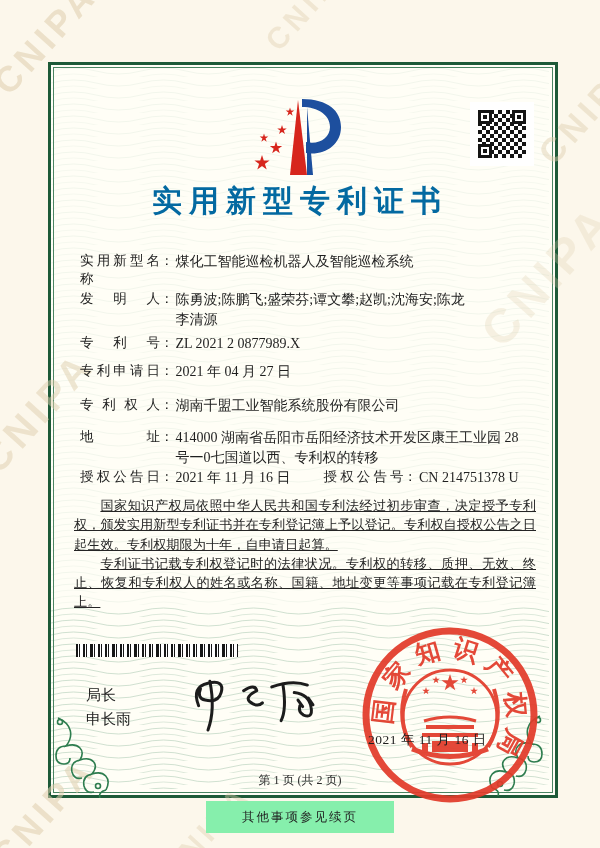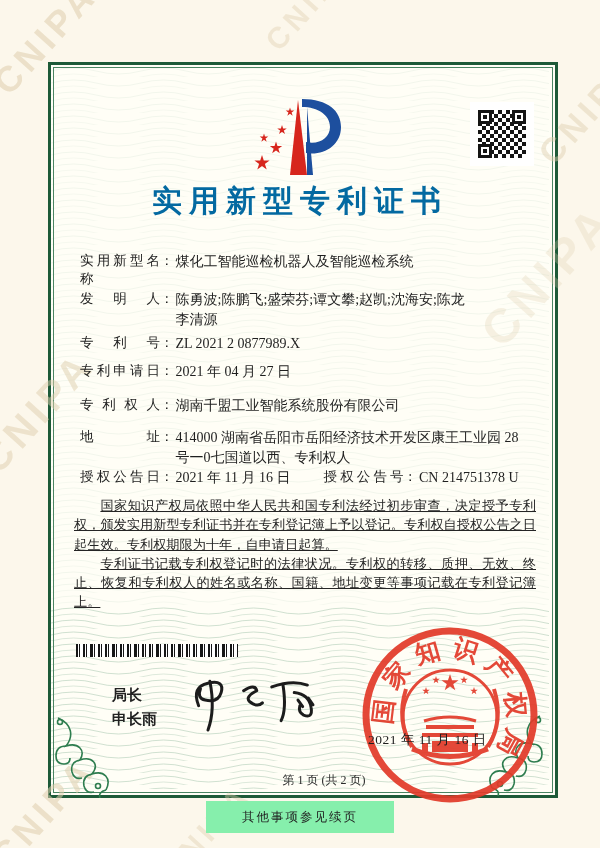--- a/index.html
+++ b/index.html
@@ -47,28 +47,28 @@
   .legal{left:74px;top:496px;width:462px;font-size:13.2px;line-height:19.3px;
          text-align:justify;color:#252525;text-decoration:underline;}
   .legal p{margin:0;text-indent:2em;}
 
   .barcode{left:76px;top:644px;width:162px;height:13px;
     background:repeating-linear-gradient(90deg,#161616 0 2px,#fff 2px 3px,#161616 3px 4px,
       #fff 4px 7px,#161616 7px 9px,#fff 9px 10px,#161616 10px 11px,#fff 11px 14px,
       #161616 14px 17px,#fff 17px 18px,#161616 18px 19px,#fff 19px 22px);}
 
   .officer{left:86px;font-family:"Liberation Sans","DejaVu Sans",sans-serif;
-           font-weight:bold;font-size:15px;color:#222;margin-left:26px;}
+           font-weight:normal;font-size:15px;color:#222;}
   .officer.l1{top:686px;} .officer.l2{top:710px;}
   .signature{left:178px;top:668px;}
 
   .seal{left:360px;top:625px;opacity:.93;z-index:5;}
   .seal-date{left:368px;top:731px;font-size:13.5px;letter-spacing:.5px;color:#1e1e1e;z-index:6;}
 
-  .page-num{left:48px;width:504px;top:772px;text-align:center;font-size:12px;color:#2a2a2a;padding-left:24px;}
+  .page-num{left:48px;width:504px;top:772px;text-align:center;font-size:12px;color:#2a2a2a;}
   .footer-note{left:206px;top:801px;width:188px;height:32px;background:#86efac;
                text-align:center;line-height:32px;font-size:12.5px;letter-spacing:2px;z-index:4;}
 
   .orn{z-index:4;} .orn.left{left:52px;top:716px;transform:scaleX(-1);} .orn.right{left:480px;top:714px;}
 </style>
 </head>
 <body>
 
 <div class="page">
 
@@ -150,21 +150,21 @@
     <span class="flabel">专利权人</span>
       <span class="fcolon">：</span>
     <div class="fvalue">湖南千盟工业智能系统股份有限公司</div>
   </div>
 
   <div class="z frow" style="top:428px">
     <span class="flabel">地址</span>
       <span class="fcolon">：</span>
     <div class="fvalue">
       <div>414000 湖南省岳阳市岳阳经济技术开发区康王工业园 28</div>
-      <div>号一0七国道以西、专利权人</div>
+      <div>号一0七国道以西、专利权的转移</div>
     </div>
   </div>
 
   <div class="z frow" style="top:468px">
     <span class="flabel">授权公告日</span>
       <span class="fcolon">：</span>
     <div class="fvalue fvalue2">2021 年 11 月 16 日</div>
     <span class="flabel">授权公告号</span>
       <span class="fcolon">：</span>
     <div class="fvalue">CN 214751378 U</div>

